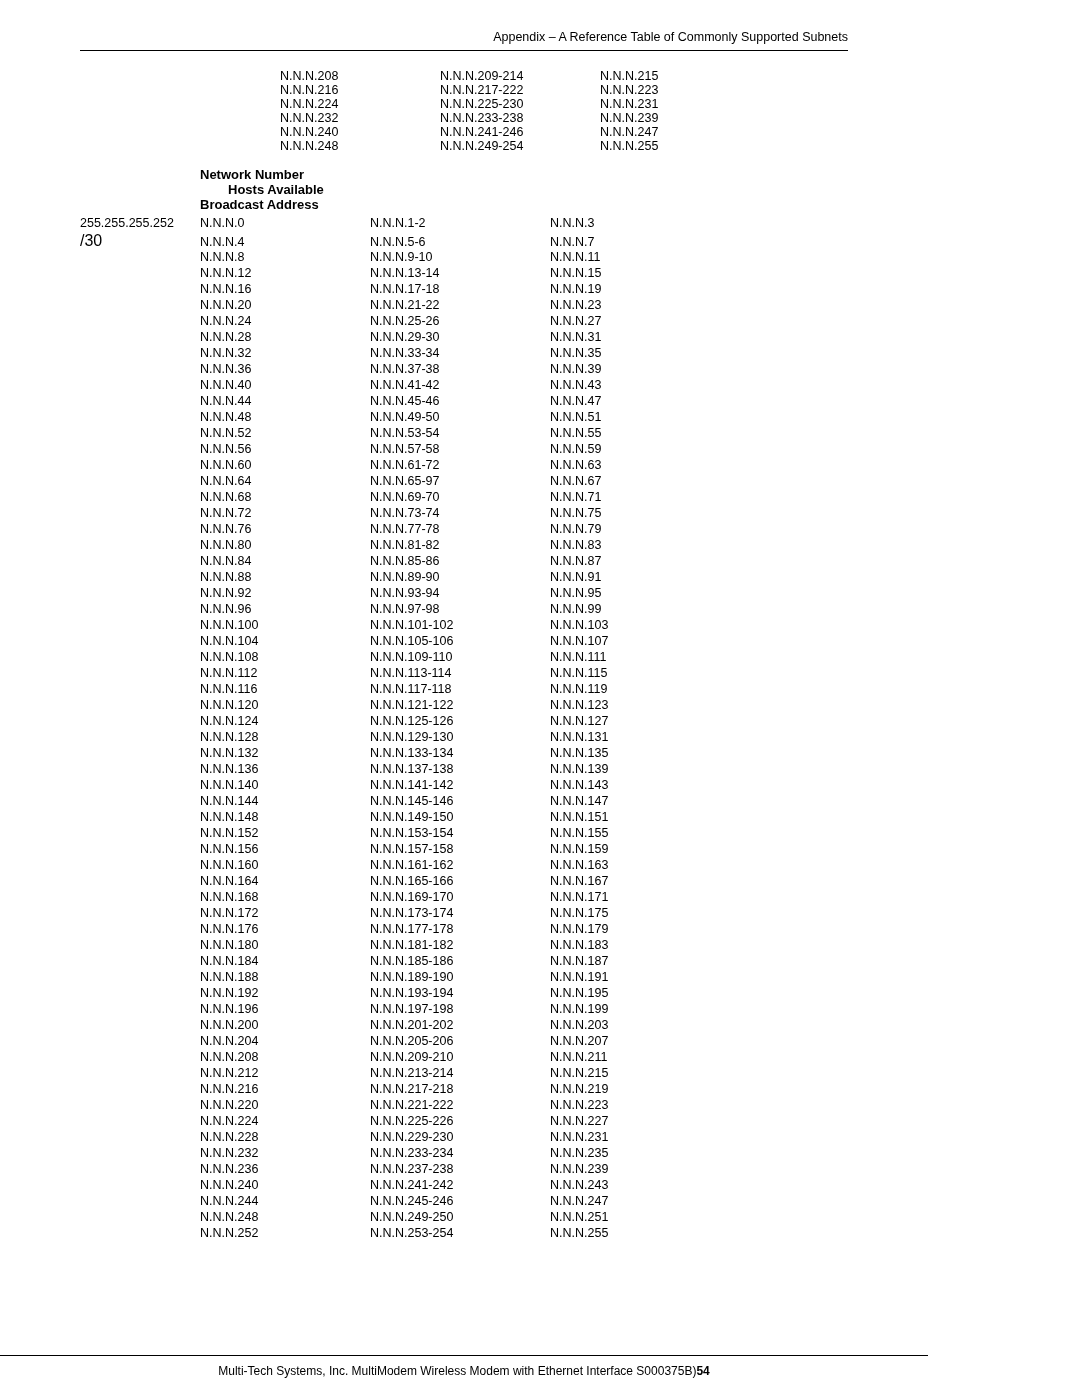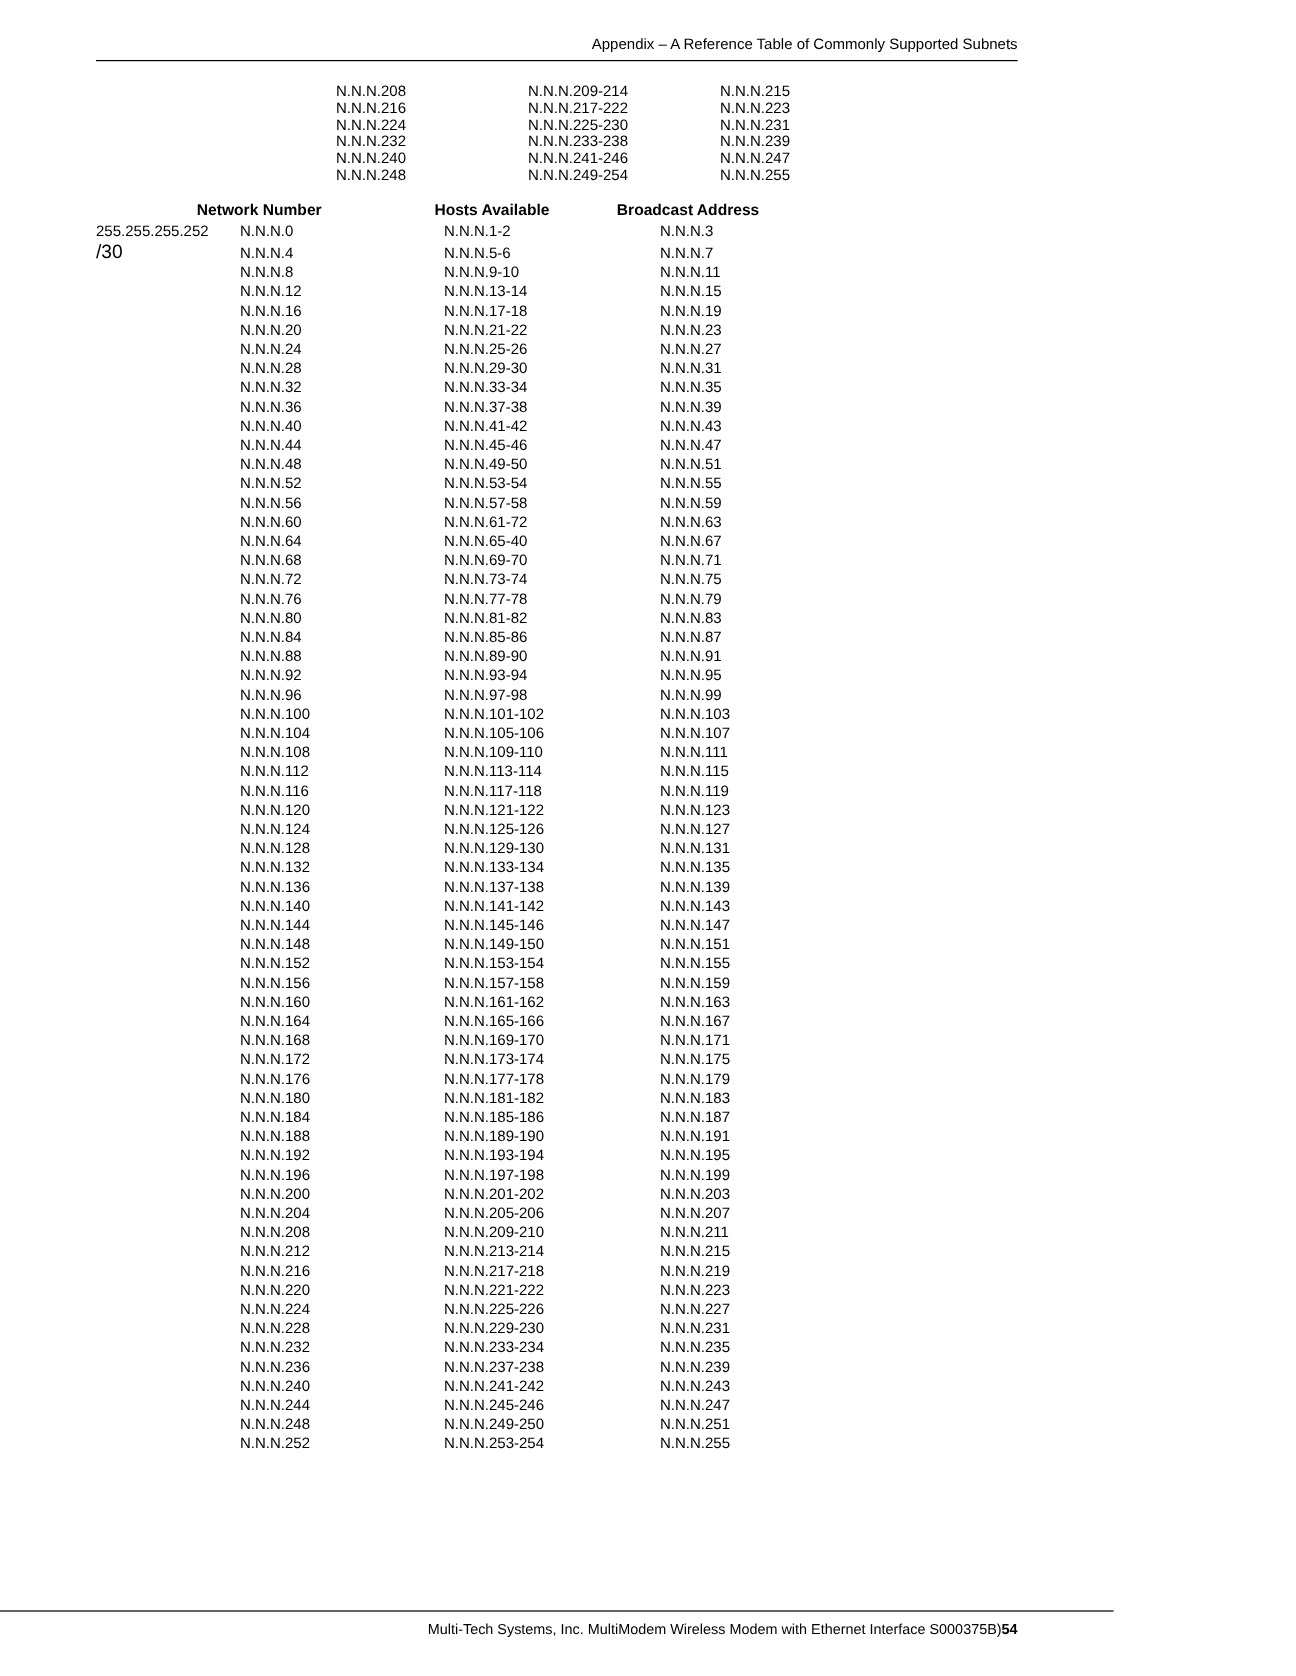--- a/index.html
+++ b/index.html
@@ -35,21 +35,22 @@
       display: flex;
       gap: 0;
     }
     .prev-col {
       font-size: 12.5px;
       min-width: 160px;
     }
     .col-headers {
       display: flex;
       margin-bottom: 4px;
-      margin-left: 84px;
+      margin-left: 120px;
+      flex-direction: column;
     }
     .col-header {
       font-weight: bold;
       font-size: 13px;
     }
     .col-header-network { min-width: 170px; }
     .col-header-hosts { min-width: 180px; padding-left: 28px; }
     .col-header-broadcast { min-width: 180px; }
 
     .data-table {
@@ -77,25 +78,25 @@
     .col-hosts {
       font-size: 12.5px;
       min-width: 180px;
     }
     .col-broadcast {
       font-size: 12.5px;
       min-width: 180px;
     }
     .page-footer {
       position: absolute;
-      bottom: 32px;
+      bottom: 19px;
       left: 0;
       right: 0;
       display: flex;
-      justify-content: flex-end;
+      justify-content: center;
       align-items: center;
       padding: 0 80px;
       border-top: 1px solid #000;
       padding-top: 8px;
     }
     .footer-text {
       font-size: 12px;
     }
     .footer-page {
       font-size: 12px;
@@ -243,21 +244,21 @@
     </div>
       <div class="data-row">
       <span class="subnet-label"></span>
       <span class="col-network">N.N.N.60</span>
       <span class="col-hosts">N.N.N.61-72</span>
       <span class="col-broadcast">N.N.N.63</span>
     </div>
       <div class="data-row">
       <span class="subnet-label"></span>
       <span class="col-network">N.N.N.64</span>
-      <span class="col-hosts">N.N.N.65-40</span>
+      <span class="col-hosts">N.N.N.65-97</span>
       <span class="col-broadcast">N.N.N.67</span>
     </div>
       <div class="data-row">
       <span class="subnet-label"></span>
       <span class="col-network">N.N.N.68</span>
       <span class="col-hosts">N.N.N.69-70</span>
       <span class="col-broadcast">N.N.N.71</span>
     </div>
       <div class="data-row">
       <span class="subnet-label"></span>

